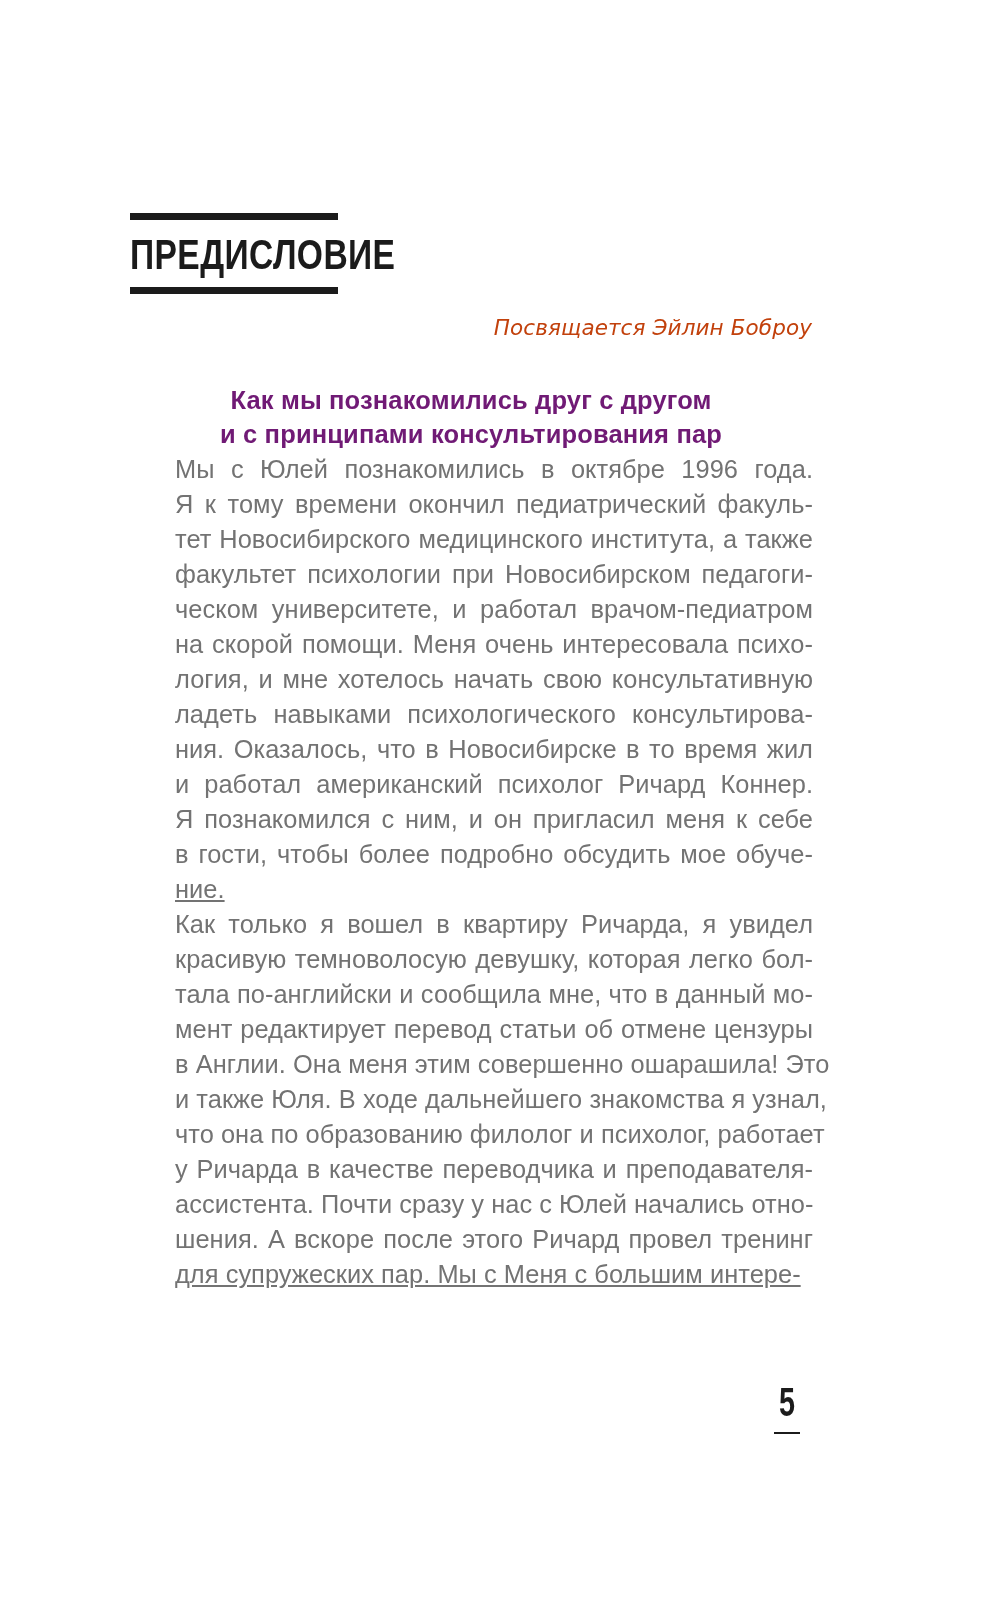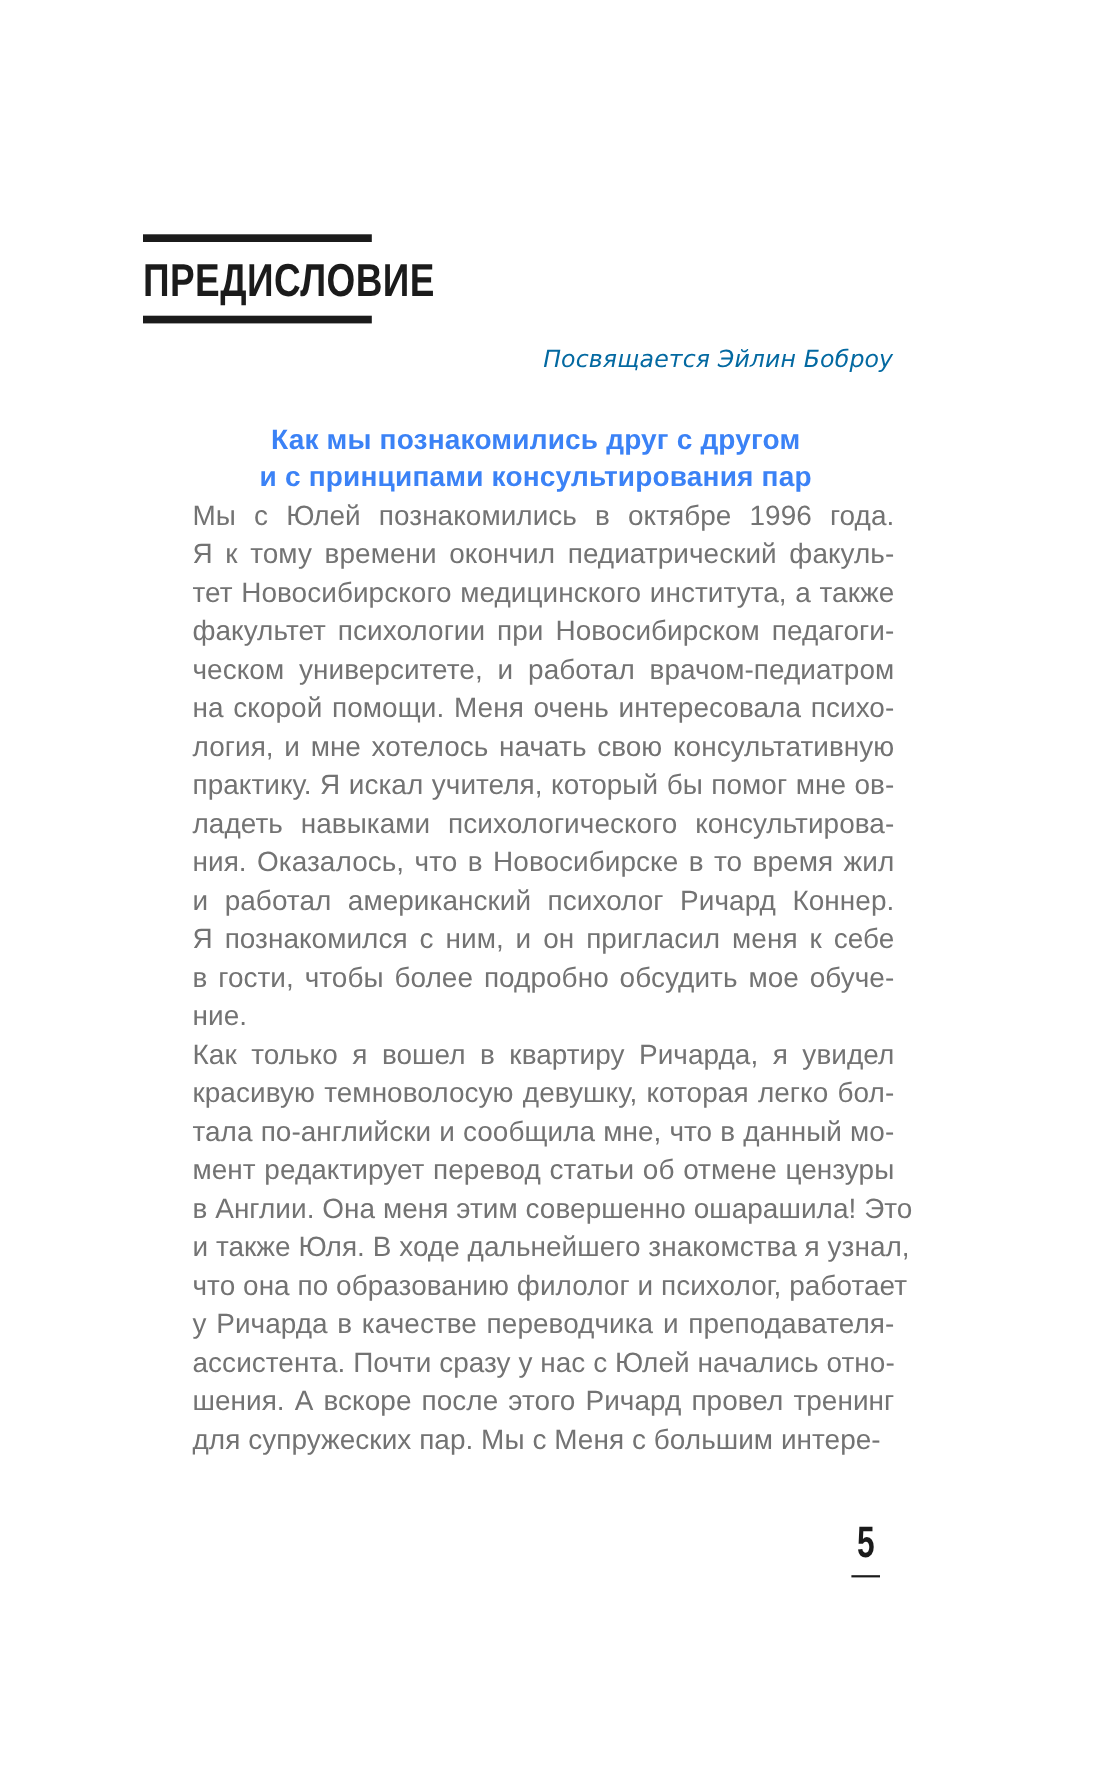--- a/index.html
+++ b/index.html
@@ -66,36 +66,36 @@
   .dedication {
     position: absolute;
     left: 0;
     top: 313px;
     width: 682px;
     text-align: right;
     font-family: "DejaVu Sans", sans-serif;
     font-style: italic;
     font-size: 21.5px;
     line-height: 1.35;
-    color: #0369a1;
+    color: #c2410c;
     letter-spacing: 0.1px;
   }
 
   
   .subtitle {
     position: absolute;
-    left: 16px;
+    left: 0;
     top: 383px;
     width: 682px;
     text-align: center;
     font-family: "Liberation Sans Narrow", "Liberation Sans", sans-serif;
     font-weight: bold;
     font-size: 25.5px;
     line-height: 34px;
-    color: #3b82f6;
+    color: #701a75;
     letter-spacing: 0.15px;
   }
   .subtitle .line { display: block; }
 
   
   .body-text {
     position: absolute;
     left: -1px;
     top: 452px;
     width: 684px;
@@ -115,20 +115,21 @@
   
   .tl {
     display: block;
     text-align: justify;
     text-align-last: justify;
     white-space: nowrap;
   }
   .tl.flush {
     text-align-last: left;
     white-space: normal;
+    text-decoration: underline;
   }
   .tl.indent { text-indent: 46px; }
 
   
   .folio {
     position: absolute;
     left: 762px;
     top: 1382px;
     width: 50px;
     text-align: center;
@@ -173,21 +174,20 @@
     <div class="body-text">
 
       <p>
         <span class="tl indent">Мы с Юлей познакомились в октябре 1996 года.</span>
         <span class="tl">Я к тому времени окончил педиатрический факуль-</span>
         <span class="tl">тет Новосибирского медицинского института, а также</span>
         <span class="tl">факультет психологии при Новосибирском педагоги-</span>
         <span class="tl">ческом университете, и работал врачом-педиатром</span>
         <span class="tl">на скорой помощи. Меня очень интересовала психо-</span>
         <span class="tl">логия, и мне хотелось начать свою консультативную</span>
-        <span class="tl">практику. Я искал учителя, который бы помог мне ов-</span>
         <span class="tl">ладеть навыками психологического консультирова-</span>
         <span class="tl">ния. Оказалось, что в Новосибирске в то время жил</span>
         <span class="tl">и работал американский психолог Ричард Коннер.</span>
         <span class="tl">Я познакомился с ним, и он пригласил меня к себе</span>
         <span class="tl">в гости, чтобы более подробно обсудить мое обуче-</span>
         <span class="tl flush">ние.</span>
       </p>
 
       <p>
         <span class="tl indent">Как только я вошел в квартиру Ричарда, я увидел</span>

